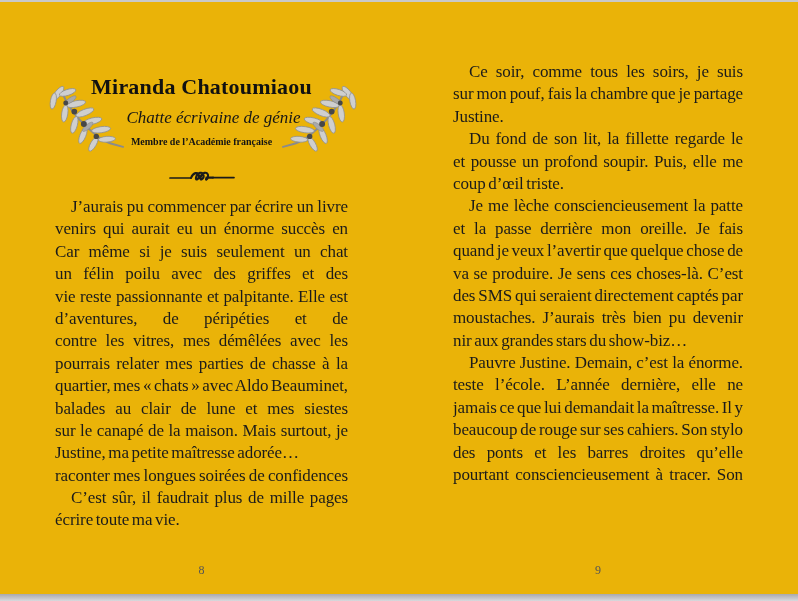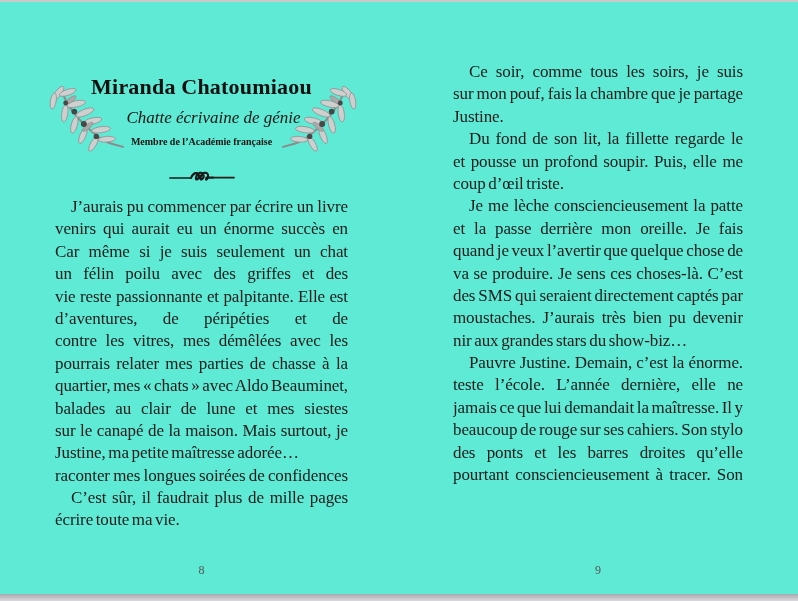--- a/index.html
+++ b/index.html
@@ -5,21 +5,21 @@
   html, body { margin: 0; padding: 0; }
   body {
     width: 798px; height: 601px;
     background: #ffffff;
     font-family: "Liberation Serif", "DejaVu Serif", serif;
     overflow: hidden;
   }
   .stage {
     position: relative;
     width: 798px; height: 601px;
-    background: #5eead4;
+    background: #eab308;
   }
   .top-edge {
     position: absolute; top: 0; left: 0; right: 0; height: 2px;
     background: #c9c9c9;
   }
   .bottom-edge {
     position: absolute; bottom: 0; left: 0; right: 0; height: 7px;
     background: linear-gradient(#a9a9ad, #d9d9dd);
   }
   .page { position: absolute; top: 0; height: 594px; }

